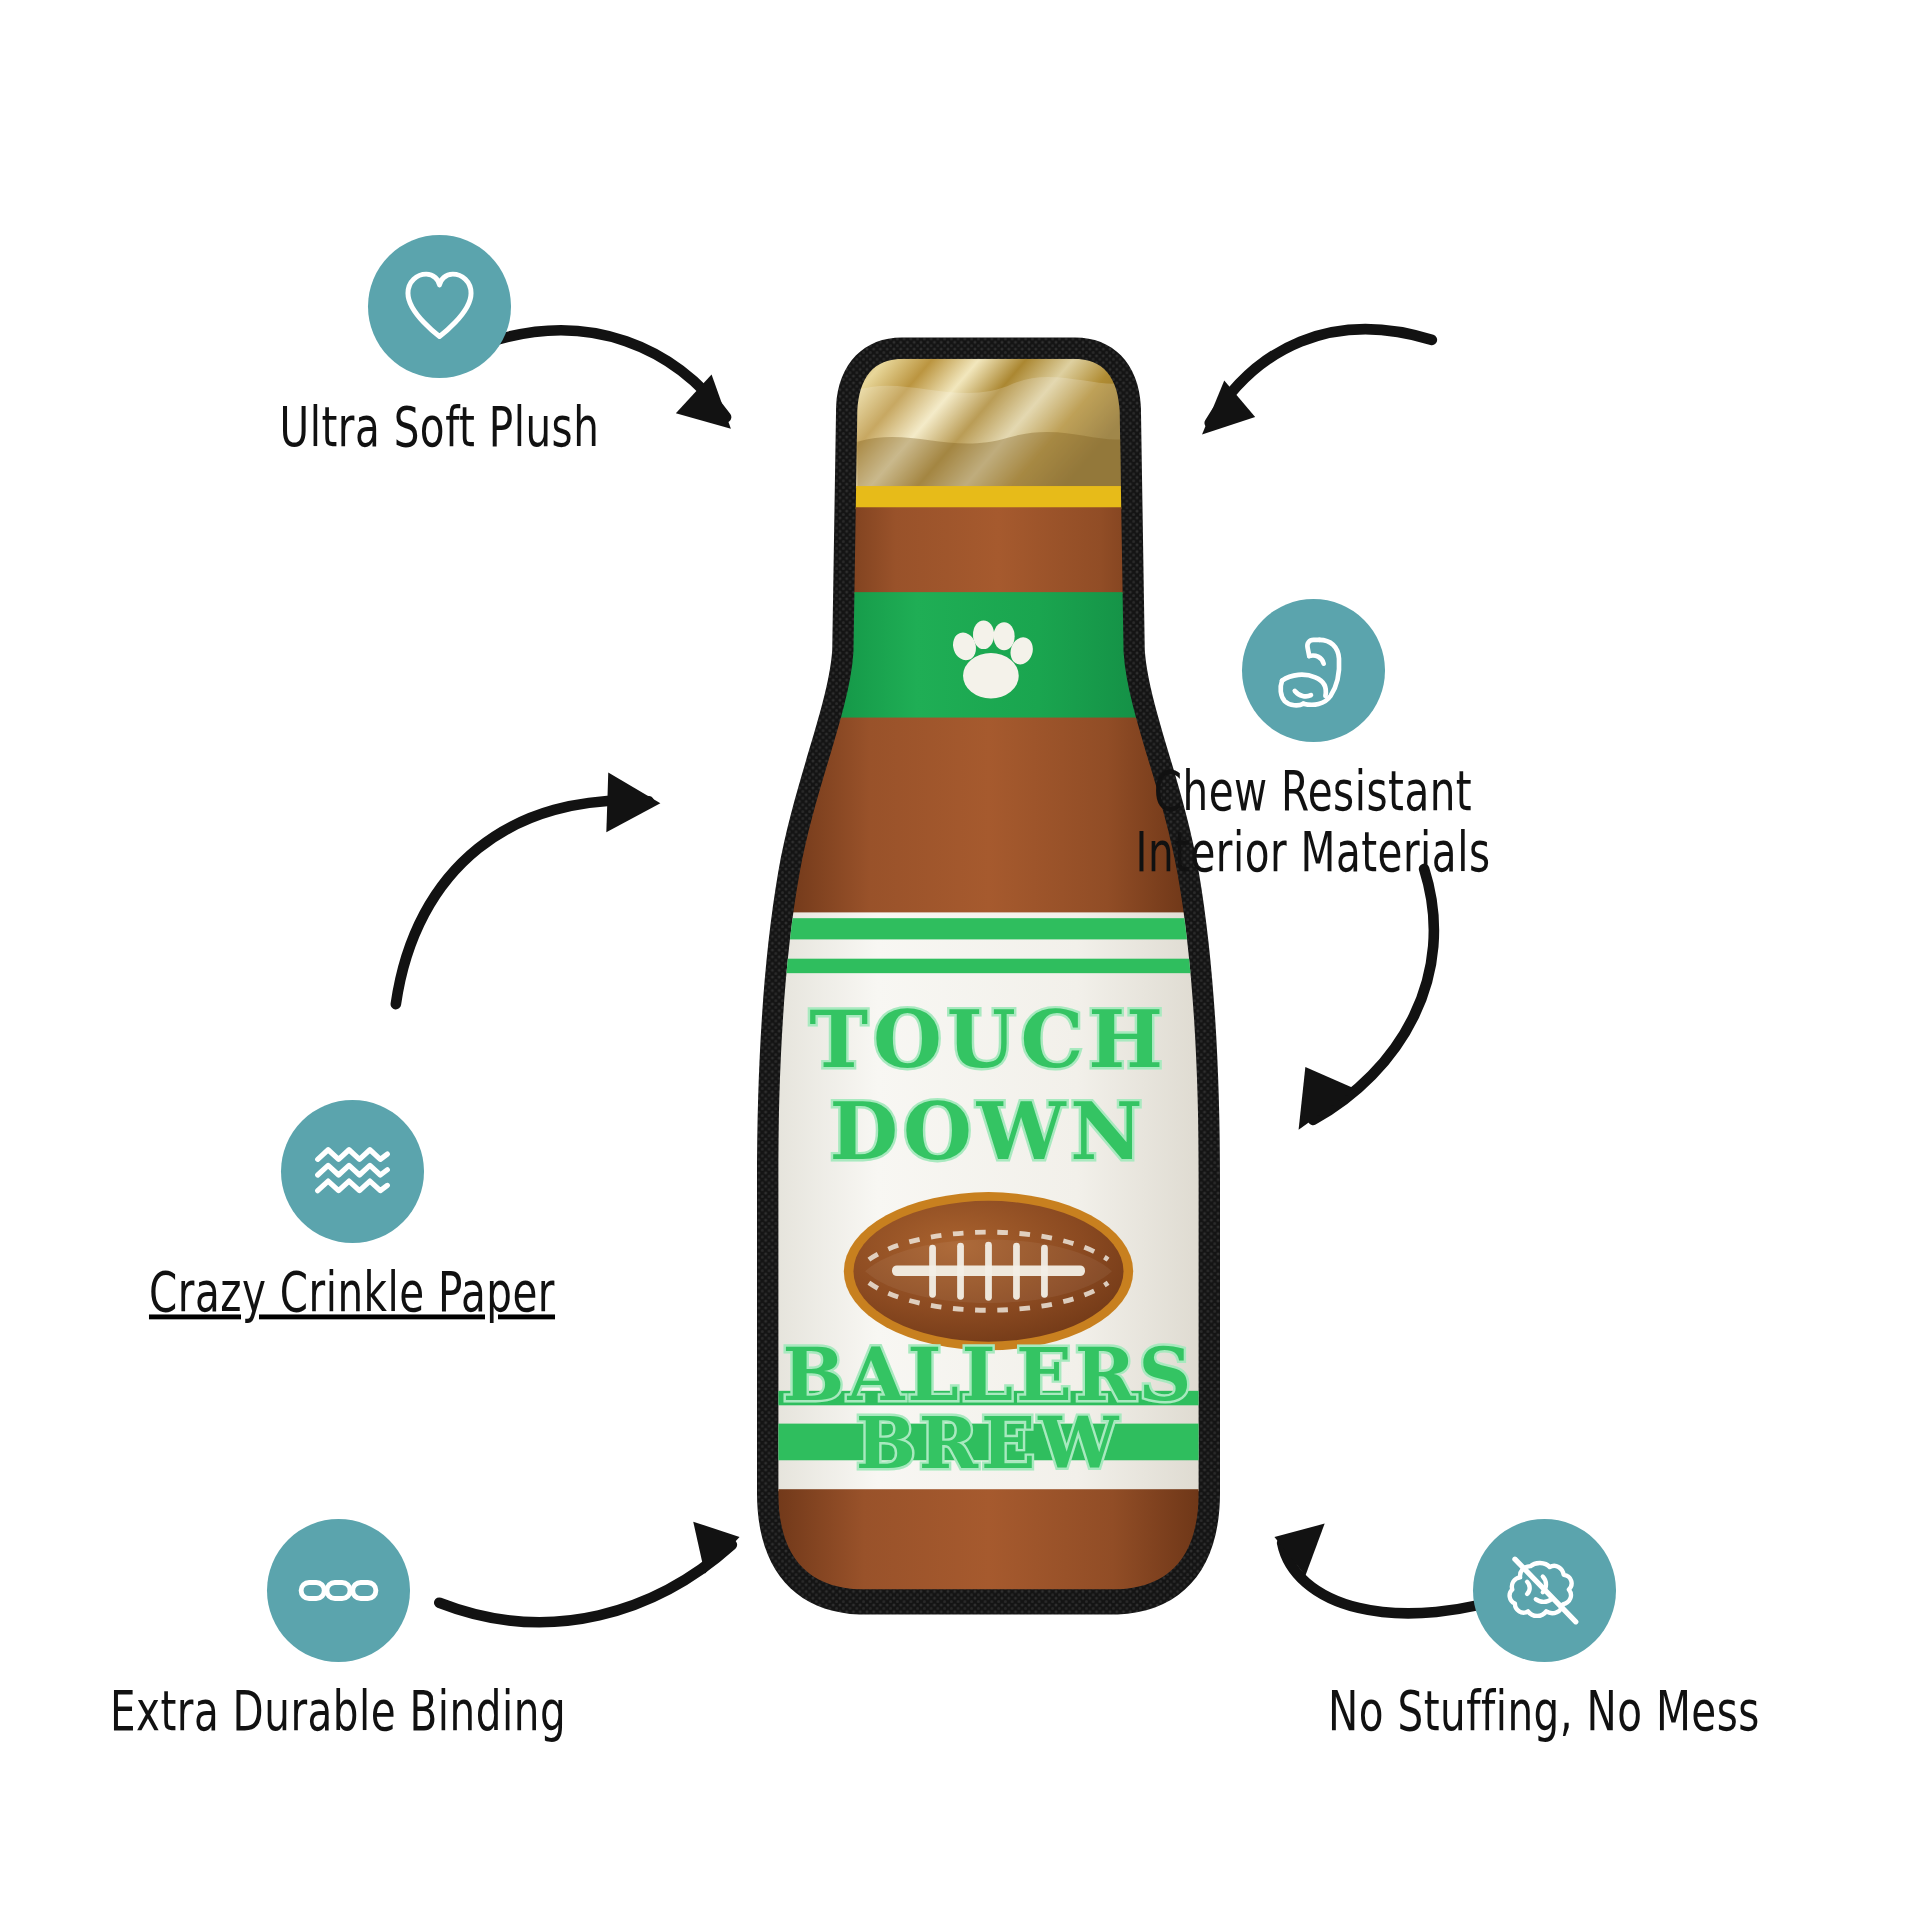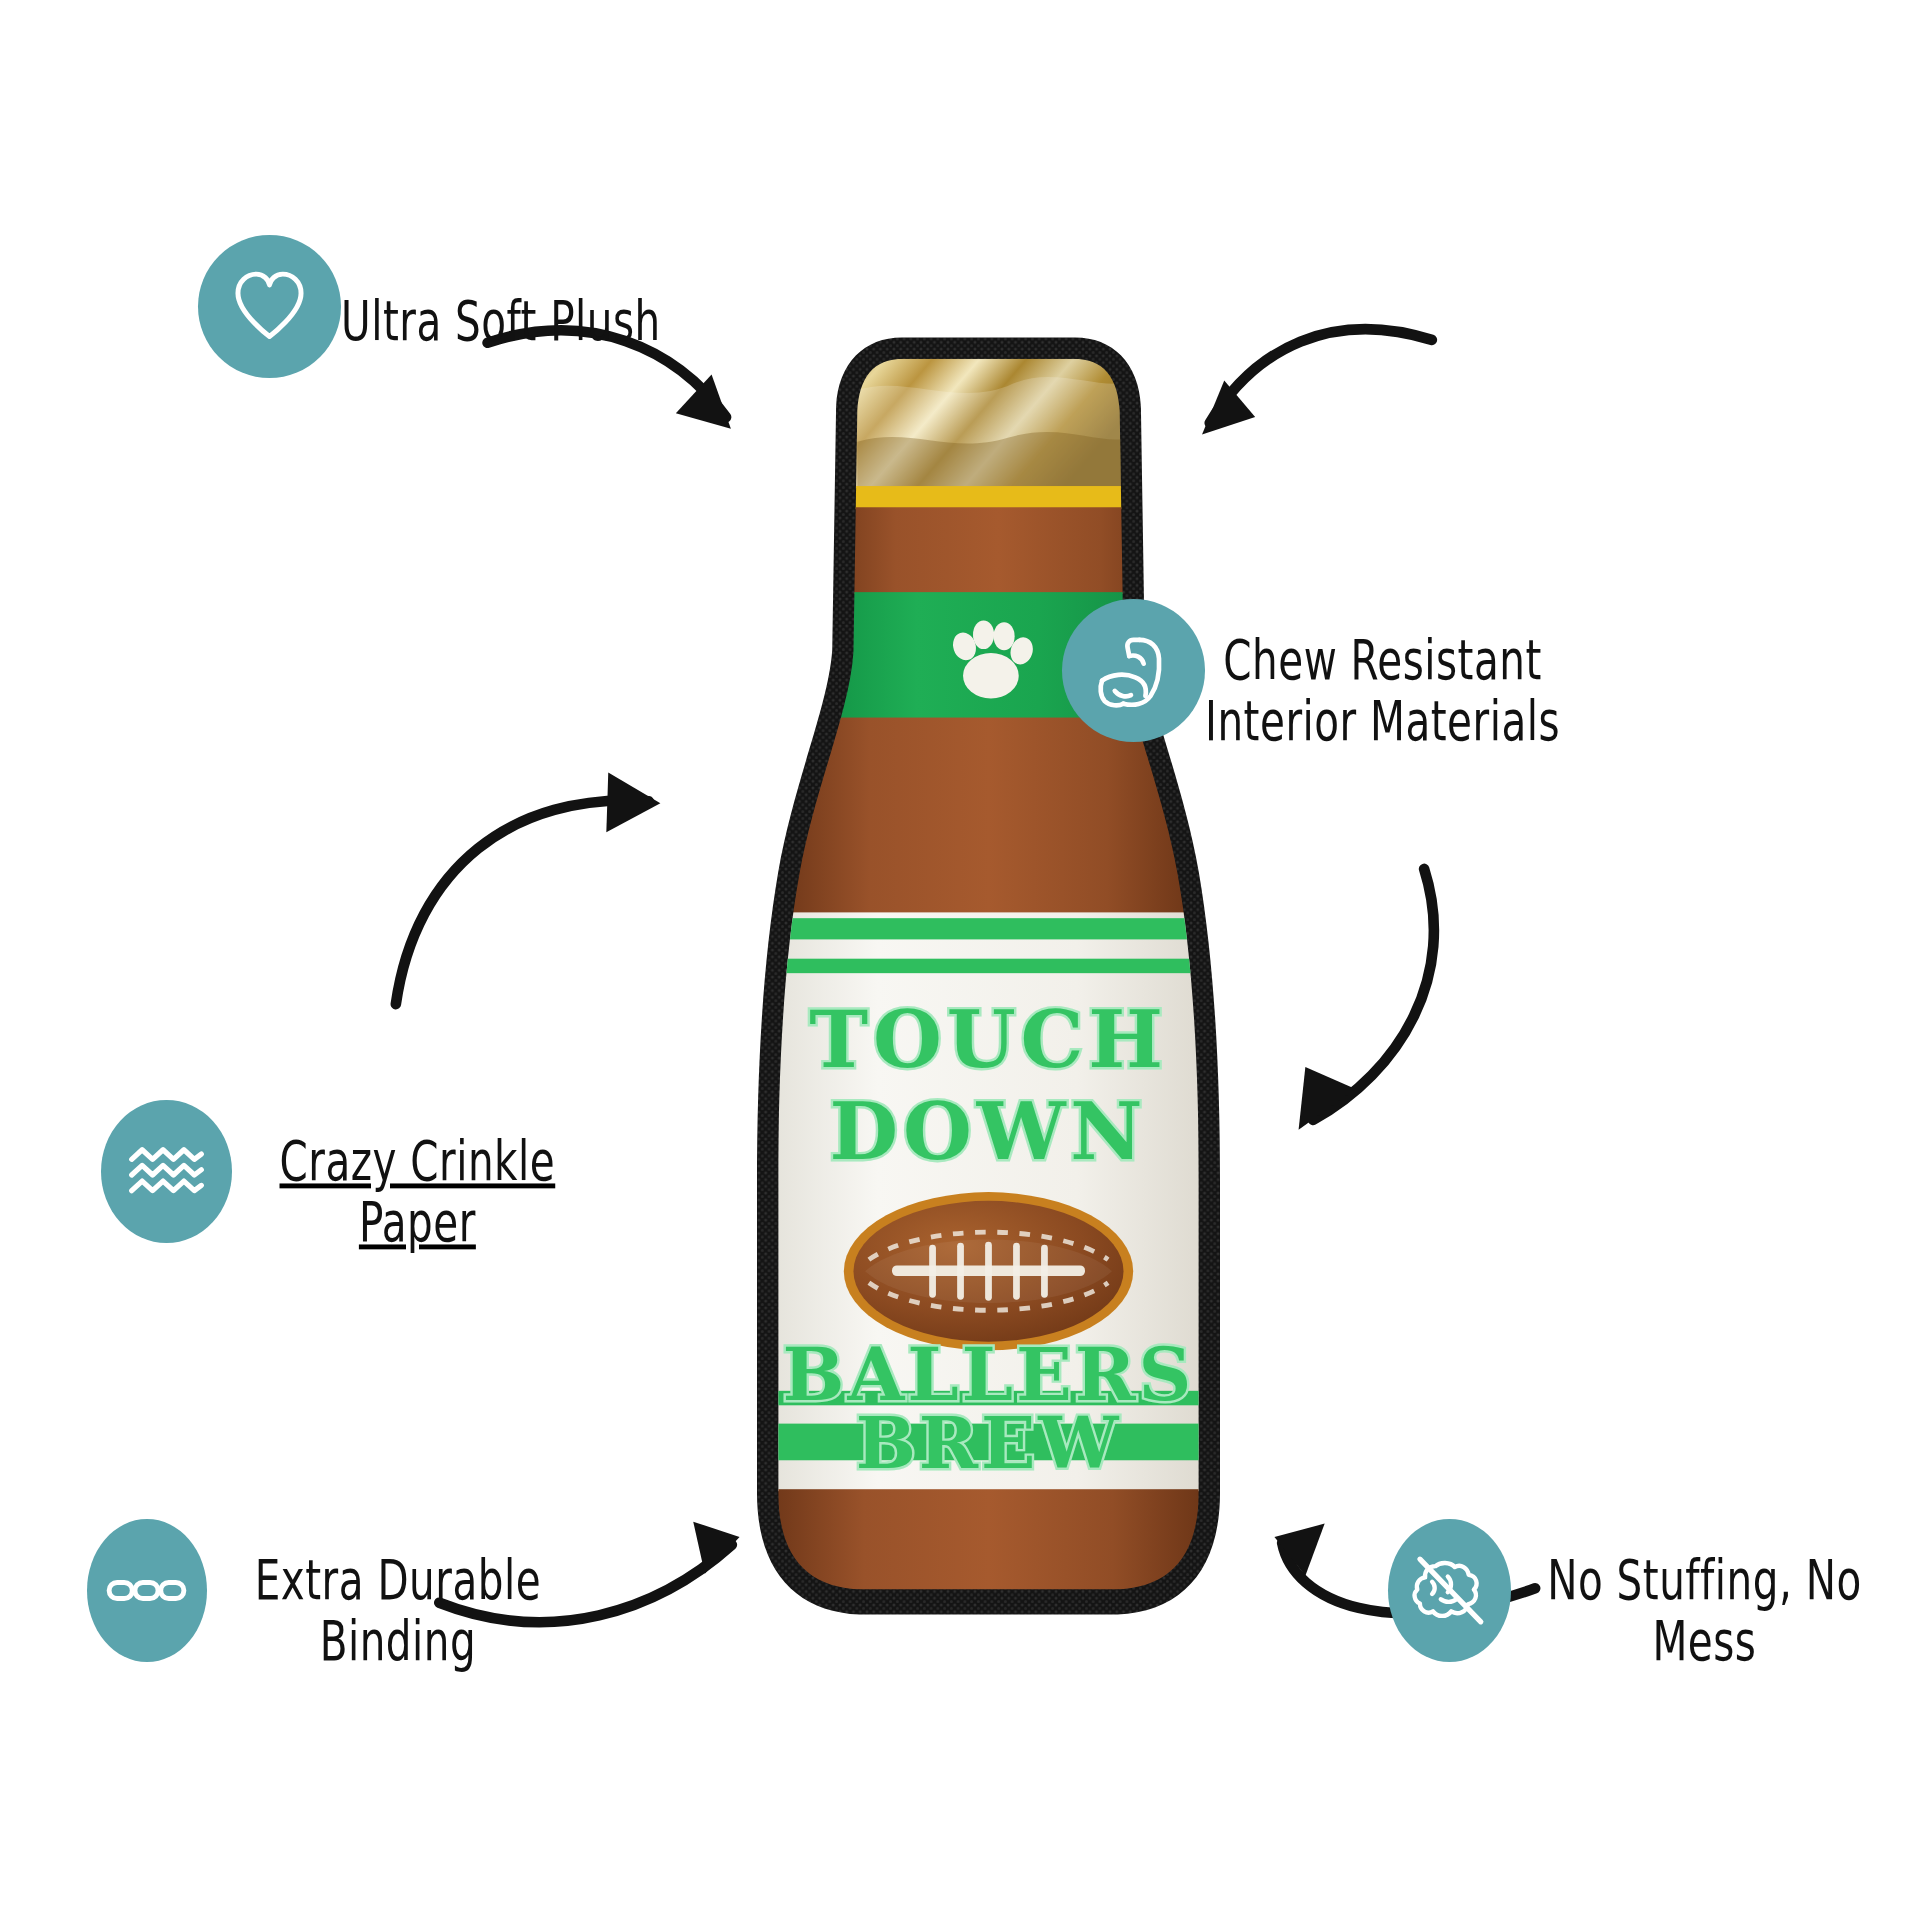--- a/index.html
+++ b/index.html
@@ -3,41 +3,41 @@
 <meta charset="utf-8">
 <style>
   html,body{margin:0;padding:0;}
   body{
     width:1931px;height:1931px;background:#ffffff;
     font-family:"DejaVu Sans",sans-serif;overflow:hidden;position:relative;
   }
   .stage{position:absolute;inset:0;width:1931px;height:1931px;}
 
   
-  .feature{position:absolute;display:flex;flex-direction:row;align-items:center;}
+  .feature{position:absolute;display:flex;flex-direction:column;align-items:center;}
   .badge{
     width:143px;height:143px;border-radius:50%;
     background:#5ba4ad;display:flex;align-items:center;justify-content:center;
   }
   .badge svg{display:block;}
   .flabel{
     margin-top:19.3px;text-align:center;color:#111111;
     font-family:"DejaVu Sans Condensed","Liberation Sans",sans-serif;
     font-size:45px;line-height:1.12;letter-spacing:0.5px;
     font-weight:400;white-space:pre-line;
     transform:scaleY(1.22);transform-origin:top center;
   }
 
   
   #f-plush   {left:198px; top:235px; width:483px;}
   #f-squeak  {left:1246px;top:235px; width:483px;}
   #f-chew    {left:1062px;top:599px; width:502px;}
   #f-crinkle {left:101px; top:1100px;width:502px;text-decoration:underline;}
   #f-bind    {left:87px;  top:1519px;width:502px;}
-  #f-mess    {left:1388px;top:1519px;width:502px;gap:8px;}
+  #f-mess    {left:1293px;top:1519px;width:502px;}
 
   
   .arrows{position:absolute;inset:0;pointer-events:none;}
 
   
   .product{position:absolute;left:757px;top:333px;width:463px;height:1289px;}
   .product svg{display:block;}
 </style>
 </head>
 <body>

